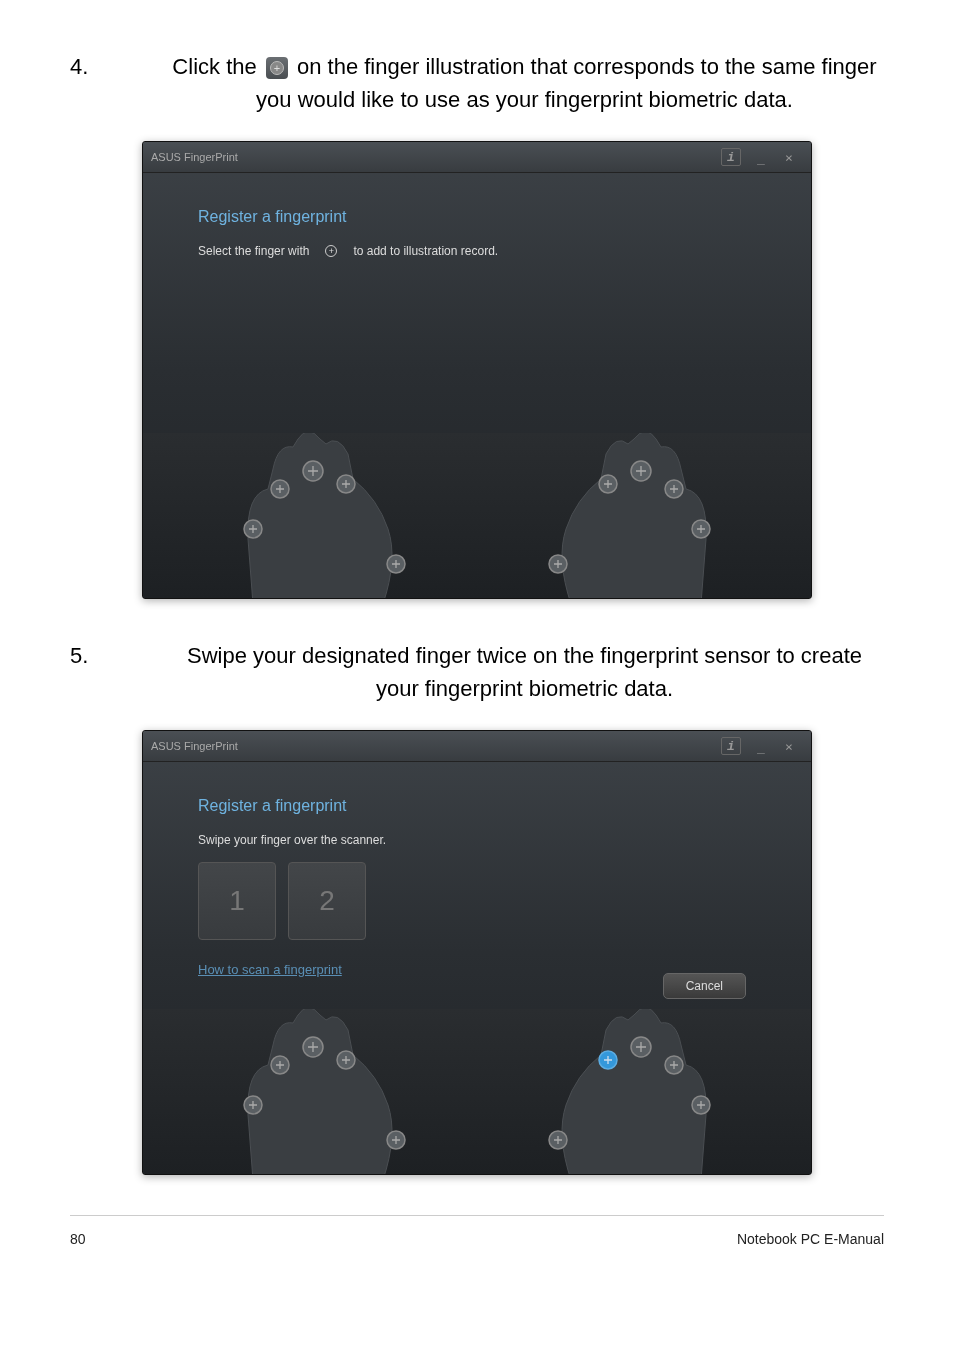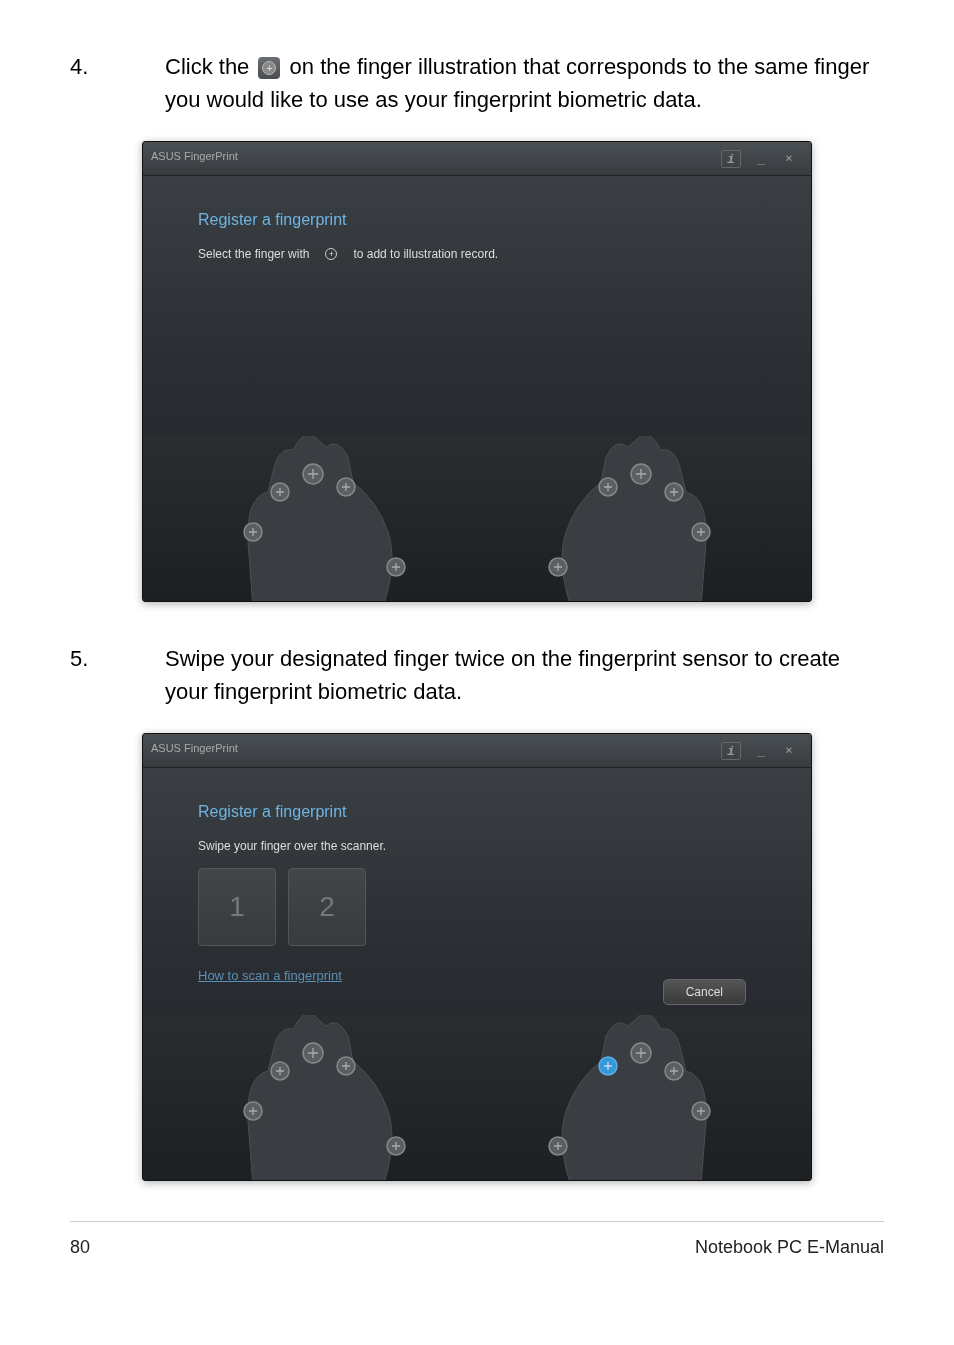--- a/index.html
+++ b/index.html
@@ -1,23 +1,23 @@
 <!DOCTYPE html>
 <html><head>
   <meta charset="utf-8">
   <style>
     * { margin: 0; padding: 0; box-sizing: border-box; }
     body { font-family: -apple-system, 'Segoe UI', Arial, sans-serif; background: #fff; width: 954px; margin: 0 auto; padding: 50px 70px 30px; color: #000; }
     .step { display: flex; margin-bottom: 25px; font-size: 22px; line-height: 1.5; }
     .step-num { width: 95px; flex-shrink: 0; }
-    .step-text { flex: 1; }
+    .step-text { flex: 1; text-align: center; }
     .inline-icon { display: inline-flex; width: 22px; height: 22px; background: linear-gradient(#6b6f73, #4a4e52); border-radius: 4px; align-items: center; justify-content: center; vertical-align: middle; margin: 0 3px; }
     .inline-icon span { width: 14px; height: 14px; border-radius: 50%; background: #888; border: 1.5px solid #bbb; display: flex; align-items: center; justify-content: center; color: #ddd; font-size: 11px; line-height: 1; }
     .app-window { width: 670px; margin: 0 auto 40px; background: linear-gradient(to bottom, #3d4247 0%, #2a2e32 50%, #1f2226 100%); border: 1px solid #111; border-radius: 3px; box-shadow: 0 2px 8px rgba(0,0,0,.3); overflow: hidden; }
-    .titlebar { display: flex; height: 34px; background: linear-gradient(#4a4f54, #383c40); border-bottom: 1px solid #222; padding: 8px 8px; color: #aaa; font-size: 11px; }
+    .titlebar { display: flex; align-items: center; height: 26px; background: linear-gradient(#4a4f54, #383c40); border-bottom: 1px solid #222; padding: 15px 8px; color: #aaa; font-size: 11px; }
     .titlebar-title { flex: 1; }
     .titlebar-btn { width: 28px; text-align: center; font-family: monospace; font-size: 13px; color: #999; }
     .info-btn { font-family: 'Courier New', monospace; font-weight: bold; font-style: italic; border: 1px solid #666; border-radius: 2px; width: 20px; height: 18px; display: flex; align-items: center; justify-content: center; margin-right: 6px; }
     .app-body { min-height: 200px; padding: 35px 55px 20px; }
     .heading { color: #6fb3e0; font-size: 16px; font-weight: 400; margin-bottom: 18px; }
     .subtext { color: #ddd; font-size: 12px; margin-bottom: 15px; display: flex; align-items: center; gap: 16px; }
     .plus-inline { display: inline-flex; width: 12px; height: 12px; border: 1px solid #ccc; border-radius: 50%; align-items: center; justify-content: center; font-size: 9px; }
     .swipe-boxes { display: flex; gap: 12px; margin-top: 12px; }
     .swipe-box { width: 78px; height: 78px; background: linear-gradient(#434649, #383b3e); border: 1px solid #555; border-radius: 4px; display: flex; align-items: center; justify-content: center; color: #777; font-size: 28px; font-weight: 300; }
     .help-link { color: #5a8fb5; text-decoration: underline; font-size: 13px; margin-top: 22px; display: inline-block; }
@@ -25,21 +25,21 @@
     .cancel-btn { background: linear-gradient(#555, #3a3a3a); border: 1px solid #666; color: #ddd; padding: 5px 22px; border-radius: 5px; font-size: 12px; }
     .hands-area { height: 165px; background: linear-gradient(#2a2d30, #1d2023); position: relative; overflow: hidden; }
     .hand { position: absolute; bottom: -10px; }
     .hand.left { left: 55px; }
     .hand.right { right: 55px; }
     .hand svg { width: 240px; height: 175px; }
     .finger-dot { fill: #5a5f63; stroke: #888; stroke-width: 1.5; }
     .finger-dot.active { fill: #3498db; stroke: #5dade2; }
     .plus-mark { stroke: #aaa; stroke-width: 1.3; }
     .plus-mark.active { stroke: #cde; }
-    .footer { display: flex; justify-content: space-between; align-items: center; border-top: 1px solid #ccc; padding-top: 15px; margin-top: 40px; font-size: 18px; color: #222; }
+    .footer { display: flex; justify-content: space-between; align-items: center; border-top: 1px solid #ccc; padding-top: 15px; margin-top: 40px; font-size: 14px; color: #222; }
   </style>
 </head>
 <body>
 
 <div class="step">
   <div class="step-num">4.</div>
   <div class="step-text">
     <span>Click the</span>
     <span class="inline-icon">
         <span>+</span>

